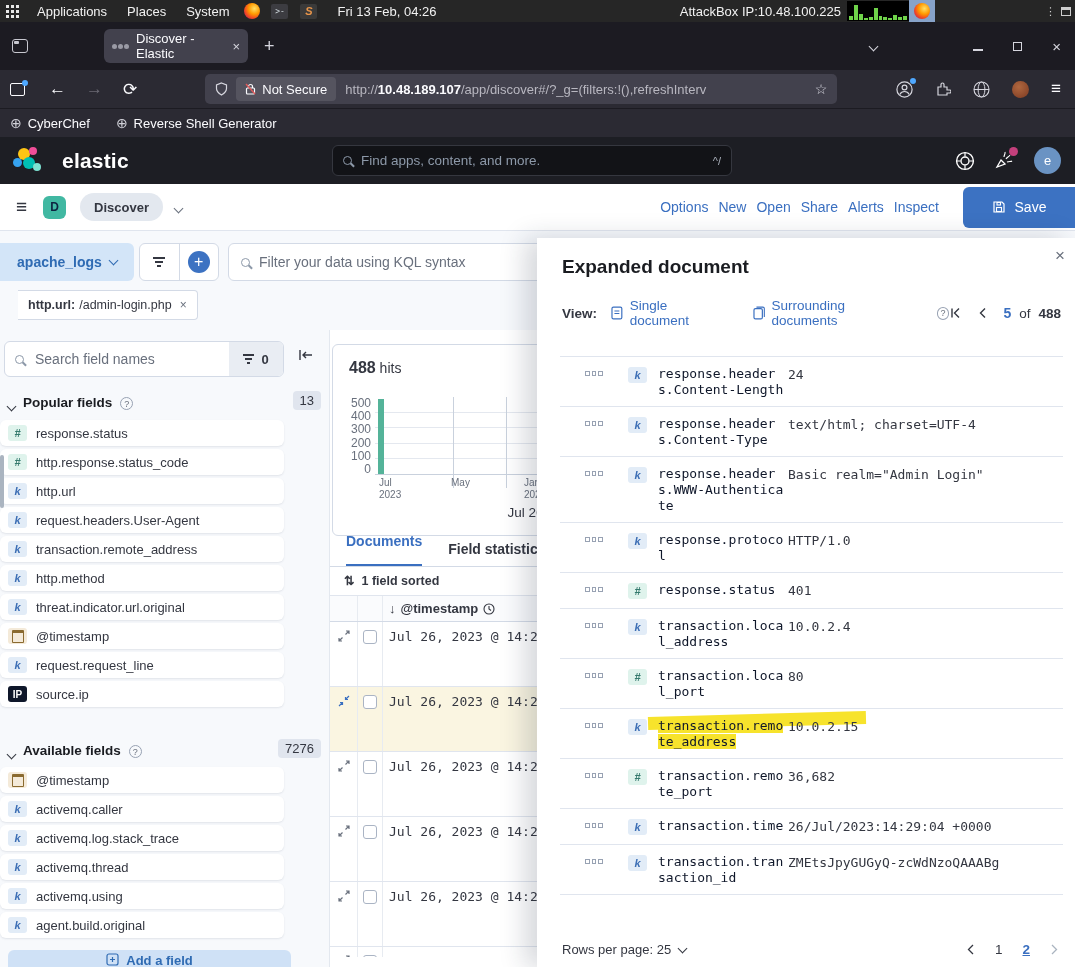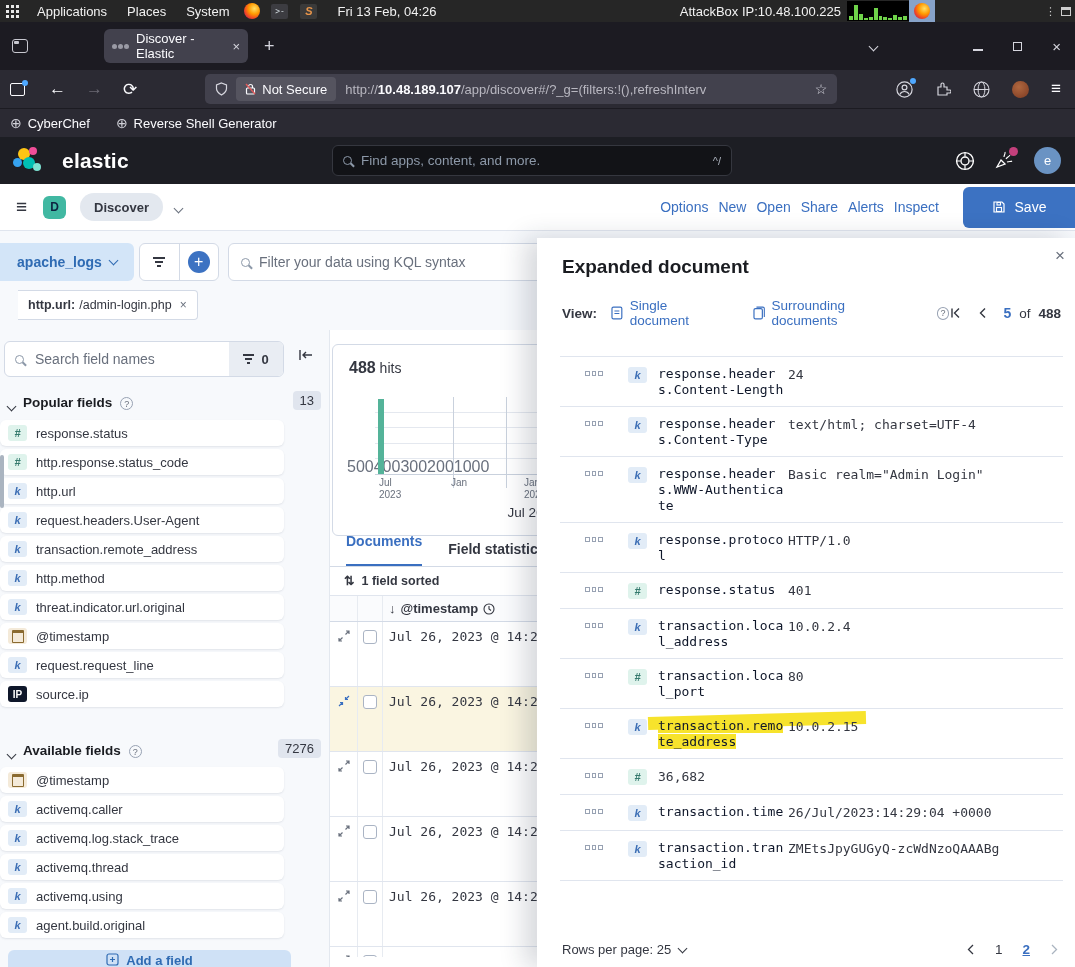--- a/index.html
+++ b/index.html
@@ -131,22 +131,22 @@
   .t-date:before{content:'';width:10px;height:9px;border:1.3px solid #8a6a2f;border-top:3px solid #8a6a2f;border-radius:1px;}
   #sb-scroll{position:absolute;left:0;top:125px;width:4px;height:53px;background:#aab4c0;border-radius:2px;}
   #add-field{position:absolute;left:8px;right:38px;top:620px;height:17px;background:#cfe1f6;border-radius:6px 6px 0 0;
     display:flex;align-items:flex-start;justify-content:center;gap:7px;color:#2f6bb3;font-size:13px;font-weight:bold;overflow:hidden;padding-top:3px;}
   
   #main{position:absolute;left:330px;top:330px;right:0;bottom:0;background:#fff;}
   #hits-panel{position:absolute;left:2px;top:14px;width:410px;height:192px;background:#fff;border:1px solid #d3dae6;border-radius:6px;}
   #hits-line{position:absolute;left:16px;top:14px;font-size:14px;color:#343741;}
   #hits-line b{font-size:16px;}
   #chart{position:absolute;left:14px;top:52px;right:10px;height:78px;display:flex;}
-  #yaxis{width:28px;display:flex;flex-direction:row;justify-content:space-between;align-items:flex-end;
-    font-size:16px;color:#69707d;padding:0 4px 0 0;line-height:1;}
+  #yaxis{width:28px;display:flex;flex-direction:column;justify-content:space-between;align-items:flex-end;
+    font-size:12px;color:#69707d;padding:0 4px 0 0;line-height:1;}
   #plot{flex:1;position:relative;border-bottom:1px solid #c9d1dd;
     background:repeating-linear-gradient(to bottom,transparent 0,transparent 14.6px,#e4e8ef 14.6px,#e4e8ef 15.6px);}
   #plot .vline{position:absolute;top:0;bottom:-14px;width:1px;background:#c9d1dd;}
   #hist-bar{position:absolute;left:3px;bottom:0;width:6px;background:#54b399;}
   #xaxis{position:absolute;left:42px;top:132px;right:0;height:26px;font-size:10px;color:#69707d;line-height:1.15;}
   #xaxis span{position:absolute;width:30px;}
   #date-range{position:absolute;left:0;right:160px;top:160px;text-align:right;font-size:13.5px;color:#343741;}
   #tabs-row{position:absolute;left:0;right:0;top:206px;height:31px;border-bottom:1px solid #d3dae6;
     display:flex;align-items:flex-end;gap:26px;padding-left:16px;font-size:14px;font-weight:bold;}
   .tab-active{color:#3a6fc0;border-bottom:2px solid #3a6fc0;padding-bottom:15px;}
@@ -519,21 +519,21 @@
           <span>0</span>
       </div>
       <div id="plot">
         <span class="vline" style="left:78px"></span>
         <span class="vline" style="left:131px"></span>
         <div id="hist-bar" style="height: 97.6%; background: rgb(84, 179, 153);"></div>
       </div>
     </div>
     <div id="xaxis">
       <span style="left:4px">Jul 2023</span>
-      <span style="left:76px">Jan</span>
+      <span style="left:76px">May</span>
       <span style="left:149px">Jan 2024</span>
     </div>
     <div id="date-range">Jul 26, 2023</div>
   </div>
 
   <div id="tabs-row">
     <span class="tab-active">Documents</span>
     <span class="tab-idle">Field statistics</span>
   </div>
   <div id="sorted-row">
@@ -760,20 +760,21 @@
     </div>
     <div class="f-row">
       <span class="f-act">
           <i></i>
           <i></i>
           <i></i>
         </span>
       <span class="f-badge">
           <span class="fbadge t-num">#</span>
         </span>
+      <span class="f-name mono">transaction.remote_port</span>
       <span class="f-val mono">36,682</span>
     </div>
     <div class="f-row">
       <span class="f-act">
           <i></i>
           <i></i>
           <i></i>
         </span>
       <span class="f-badge">
           <span class="fbadge t-key">k</span>

